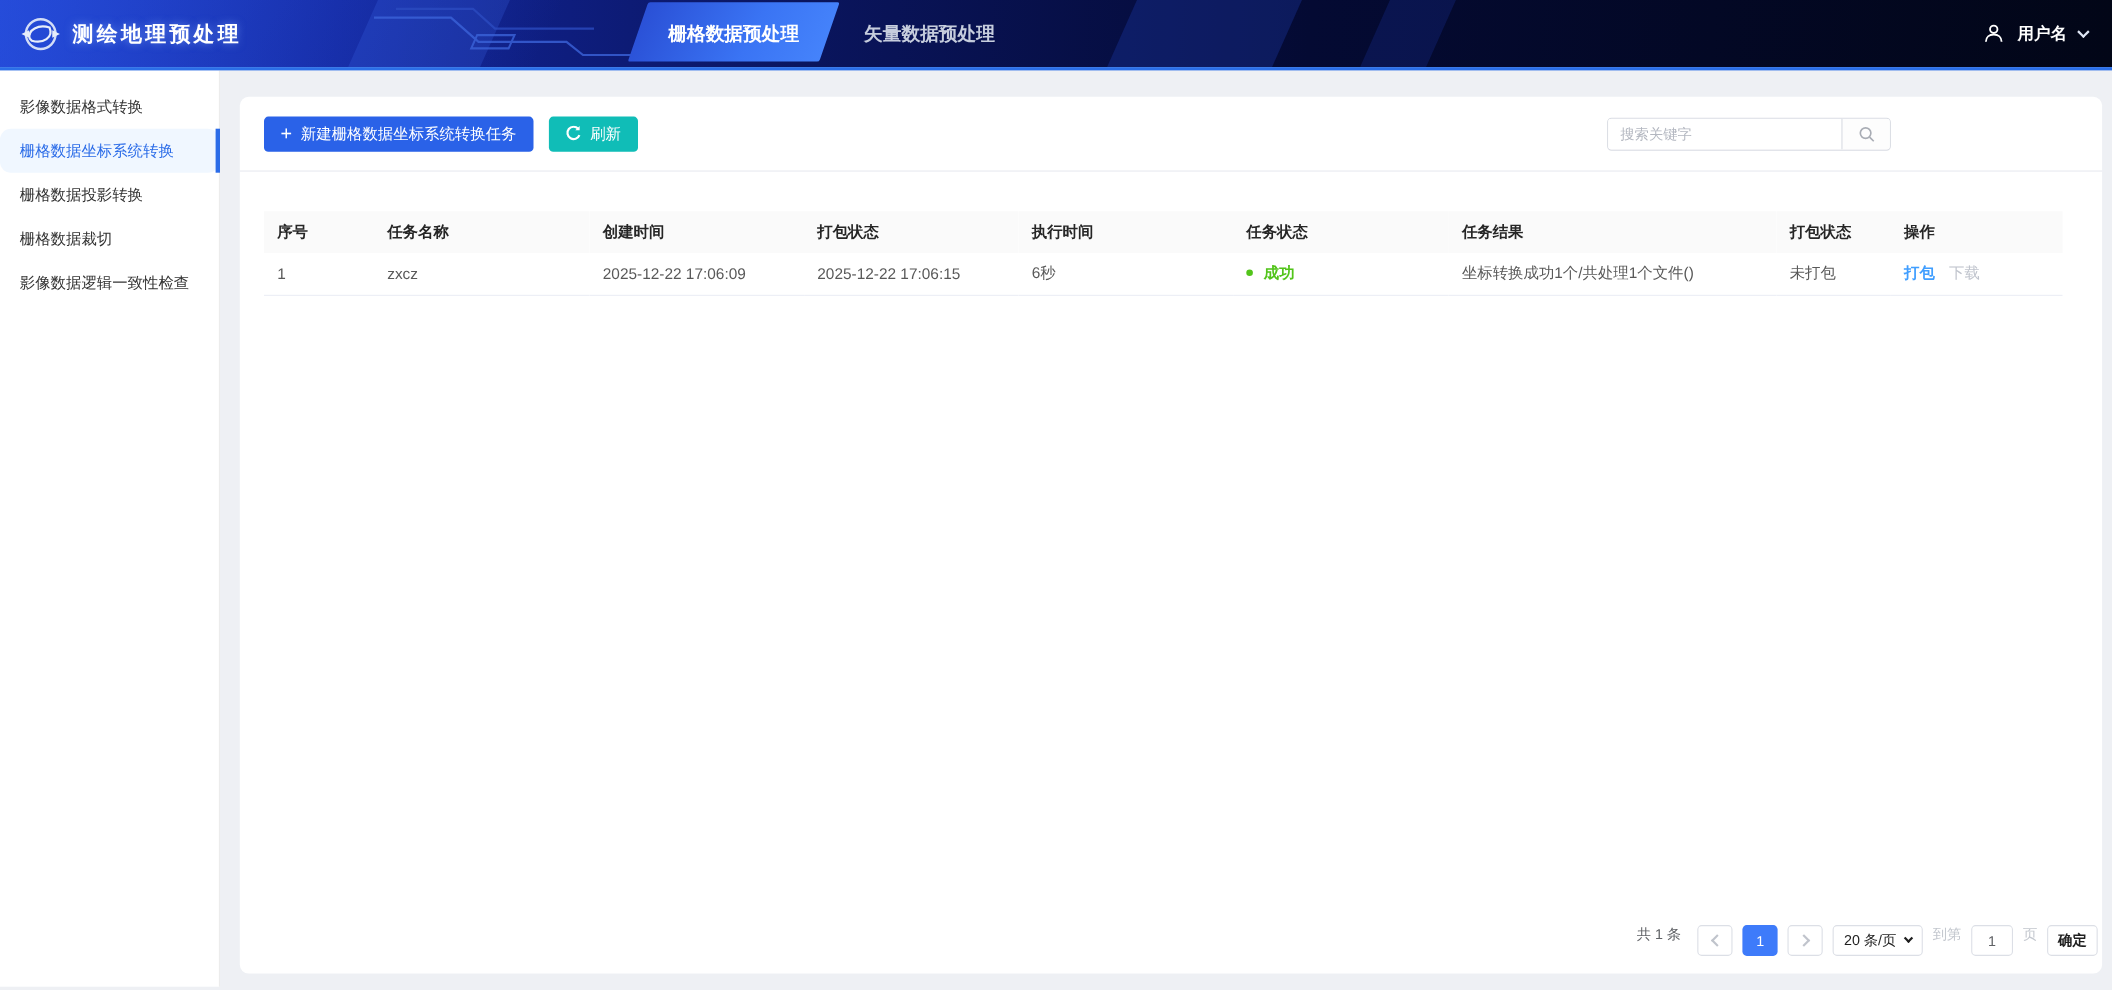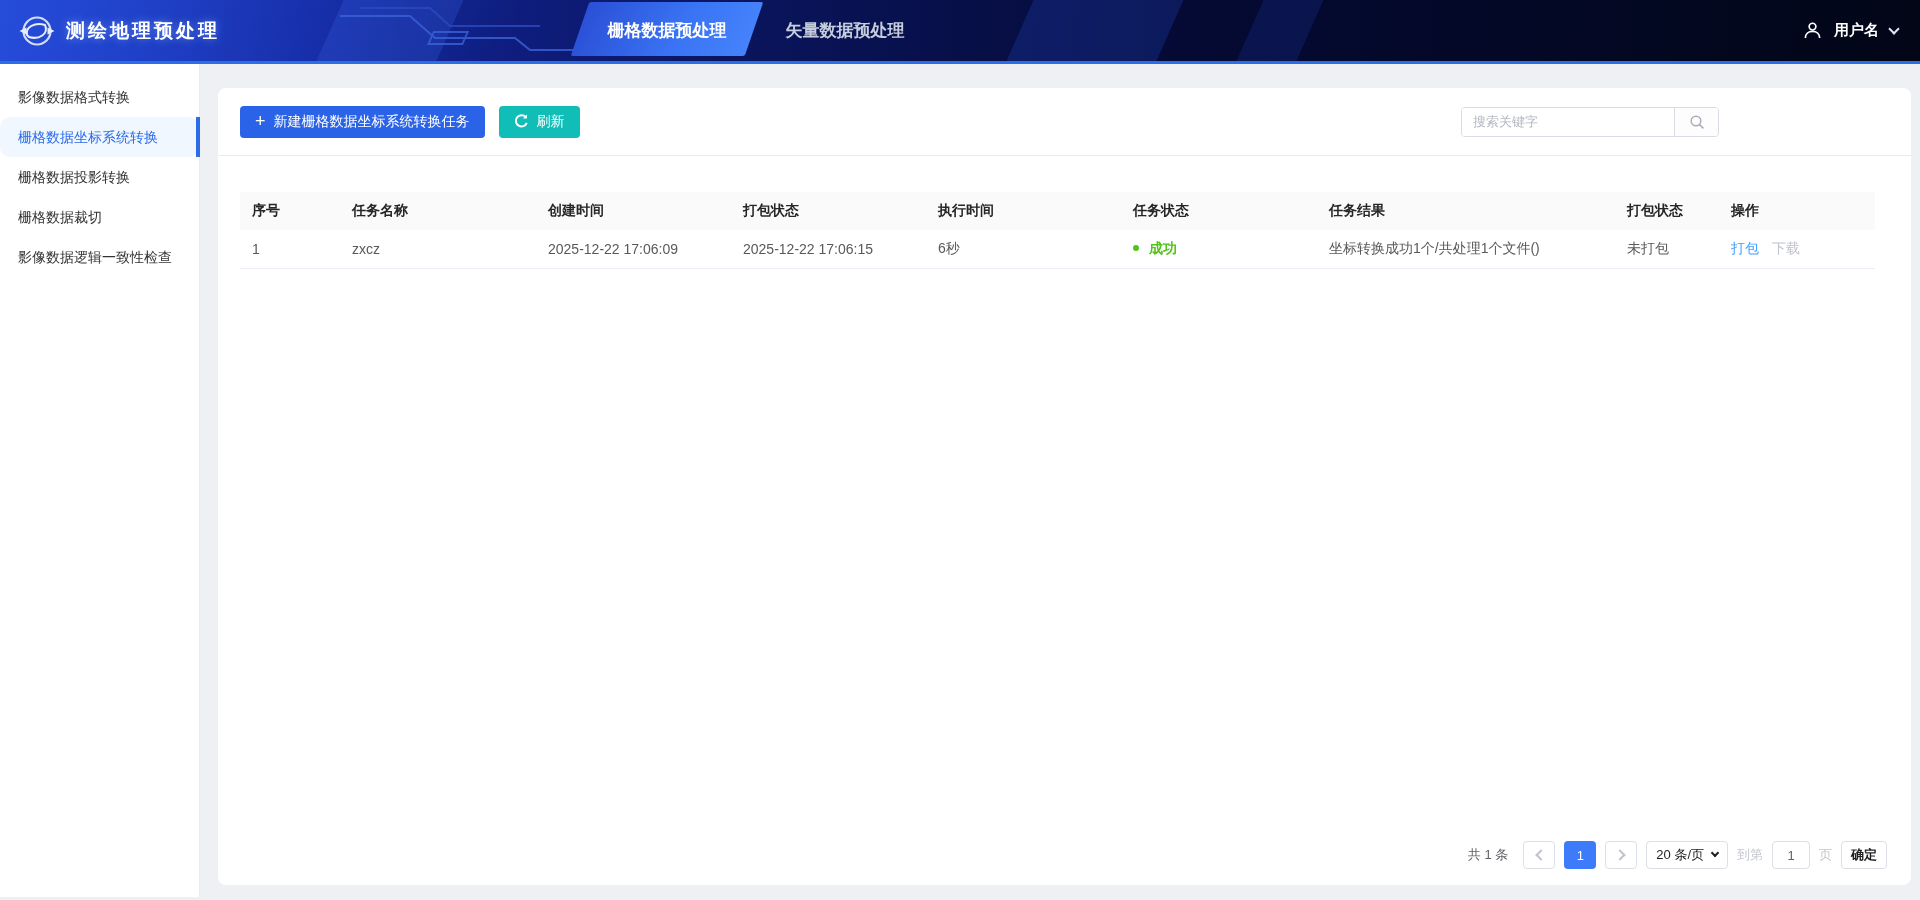--- a/index.html
+++ b/index.html
@@ -69,26 +69,26 @@
   
   .table-wrap { padding:36px 36px 0 22px; }
   table { width:100%; border-collapse:collapse; table-layout:fixed; font-size:14px; }
   th { background:#fafafa; color:#262626; font-weight:bold; text-align:left; height:38px;
     padding:0 12px; white-space:nowrap; overflow:hidden; }
   td { color:#595959; height:38px; padding:0 12px; border-bottom:1px solid #ebeef5;
     white-space:nowrap; overflow:hidden; }
   .status-dot { display:inline-block; width:6px; height:6px; border-radius:50%; background:#52c41a;
     margin-right:6px; vertical-align:2px; }
   .status-text { color:#52c41a; font-weight:bold; }
-  .link { color:#409eff; cursor:pointer; margin-right:9px; }
+  .link { color:#409eff; cursor:pointer; margin-right:9px;font-weight:bold; }
   .link-disabled { color:#bfc3cc; cursor:default; }
 
   
-  .pagination { margin-top:auto; display:flex; align-items:center; justify-content:flex-end;
-    gap:9px; padding:0 24px 16px; font-size:13px; color:#606266; }
+  .pagination { margin-top:auto; display:flex; justify-content:flex-end;
+    gap:9px; padding:0 4px 16px; font-size:13px; color:#606266; }
   .pg-total { margin-right:6px; }
   .pg-btn { width:32px; height:28px; border:1px solid #dcdfe6; border-radius:4px; background:#fff;
     display:flex; align-items:center; justify-content:center; color:#c0c4cc; cursor:pointer; }
   .pg-active { width:32px; height:28px; background:#3e7bfa; color:#ffffff; border-radius:4px;
     display:flex; align-items:center; justify-content:center; cursor:pointer; }
   .pg-select { height:28px; border:1px solid #dcdfe6; border-radius:4px; background:#fff;
     display:flex; align-items:center; padding:0 9px; gap:8px; color:#1f1f1f; cursor:pointer; }
   .pg-select .chev { width:6px; height:6px; color:#1f1f1f; border-width:2px; }
   .goto-label { color:#c3c7ce; }
   .goto-input { width:38px; height:28px; border:1px solid #dcdfe6; border-radius:4px;

